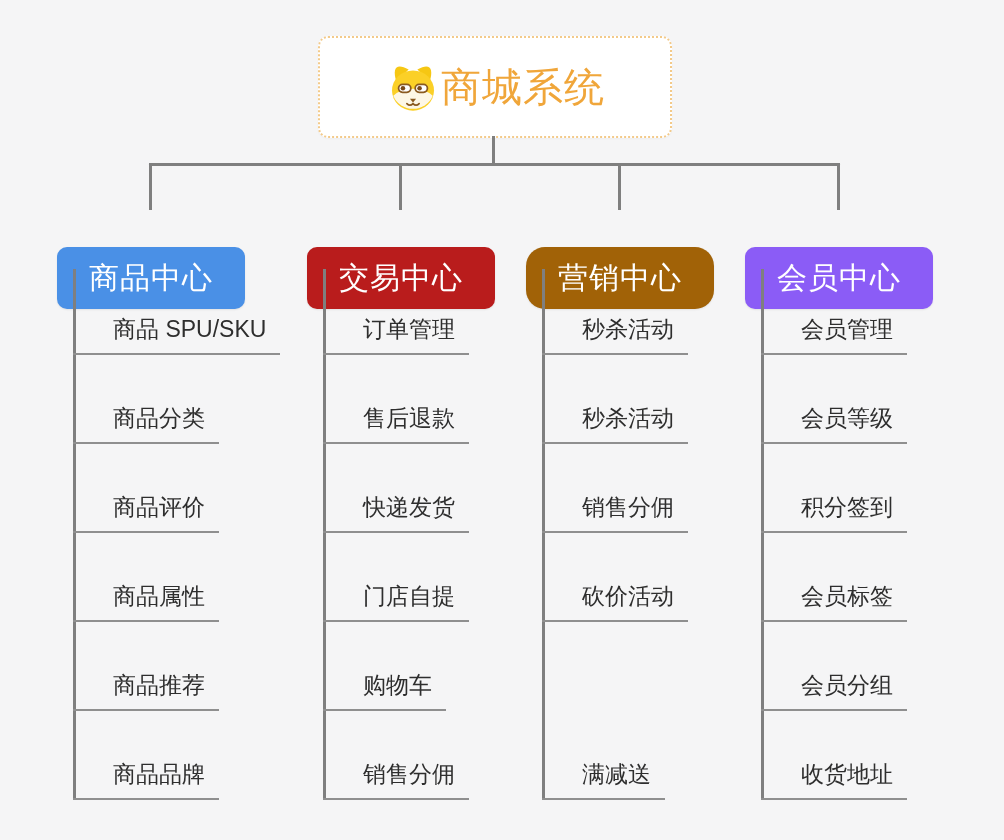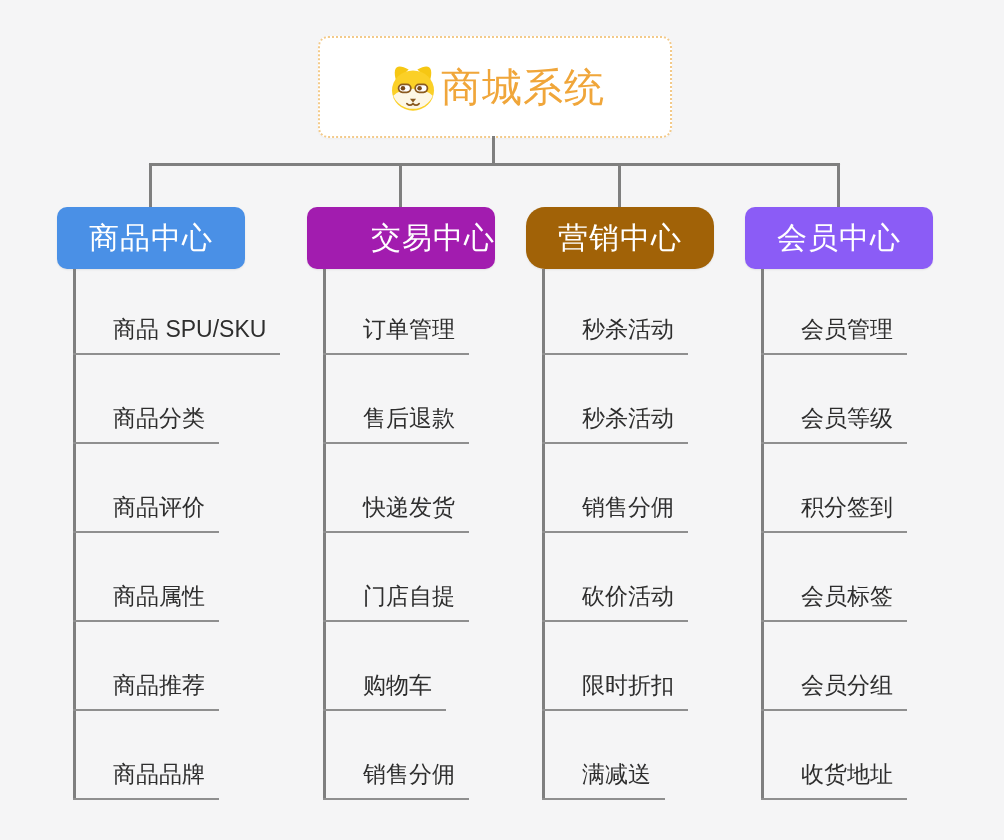--- a/index.html
+++ b/index.html
@@ -43,20 +43,21 @@
   .branch-2{ left:526px; } .branch-3{ left:745px; }
 
   .branch-header{
     position:relative;
     width:188px; height:62px;
     border-radius:10px;
     display:flex; align-items:center; justify-content:center;
     color:#ffffff; font-size:30px; font-weight:400;
     letter-spacing:1px;
     box-shadow:0 1px 2px rgba(0,0,0,0.08);
+    margin-top:40px;
   }
 
   .branch-spine{
     position:absolute; left:16px; top:62px;
     width:3px; height:531px;
     background:#7f7f7f;
   }
 
   .leaf{
     position:absolute; left:16px;
@@ -105,42 +106,41 @@
     <div class="branch-spine"></div>
     <div class="leaf leaf-0">商品 SPU/SKU</div>
     <div class="leaf leaf-1">商品分类</div>
     <div class="leaf leaf-2">商品评价</div>
     <div class="leaf leaf-3">商品属性</div>
     <div class="leaf leaf-4">商品推荐</div>
     <div class="leaf leaf-5">商品品牌</div>
   </div>
 
   <div class="branch branch-1">
-    <div class="branch-header" style="background: #a21caf; justify-content: flex-end;">
+    <div class="branch-header" style="background: #b91c1c;">
       <span>交易中心</span>
     </div>
     <div class="branch-spine"></div>
     <div class="leaf leaf-0">订单管理</div>
     <div class="leaf leaf-1">售后退款</div>
     <div class="leaf leaf-2">快递发货</div>
     <div class="leaf leaf-3">门店自提</div>
     <div class="leaf leaf-4">购物车</div>
     <div class="leaf leaf-5">销售分佣</div>
   </div>
 
   <div class="branch branch-2">
     <div class="branch-header" style="background: #a16207; border-radius: 19px;">
       <span>营销中心</span>
     </div>
     <div class="branch-spine"></div>
     <div class="leaf leaf-0">秒杀活动</div>
     <div class="leaf leaf-1">秒杀活动</div>
     <div class="leaf leaf-2">销售分佣</div>
     <div class="leaf leaf-3">砍价活动</div>
-    <div class="leaf leaf-4">限时折扣</div>
     <div class="leaf leaf-5">满减送</div>
   </div>
 
   <div class="branch branch-3">
     <div class="branch-header" style="background: #8b5cf6;">
       <span>会员中心</span>
     </div>
     <div class="branch-spine"></div>
     <div class="leaf leaf-0">会员管理</div>
     <div class="leaf leaf-1">会员等级</div>

